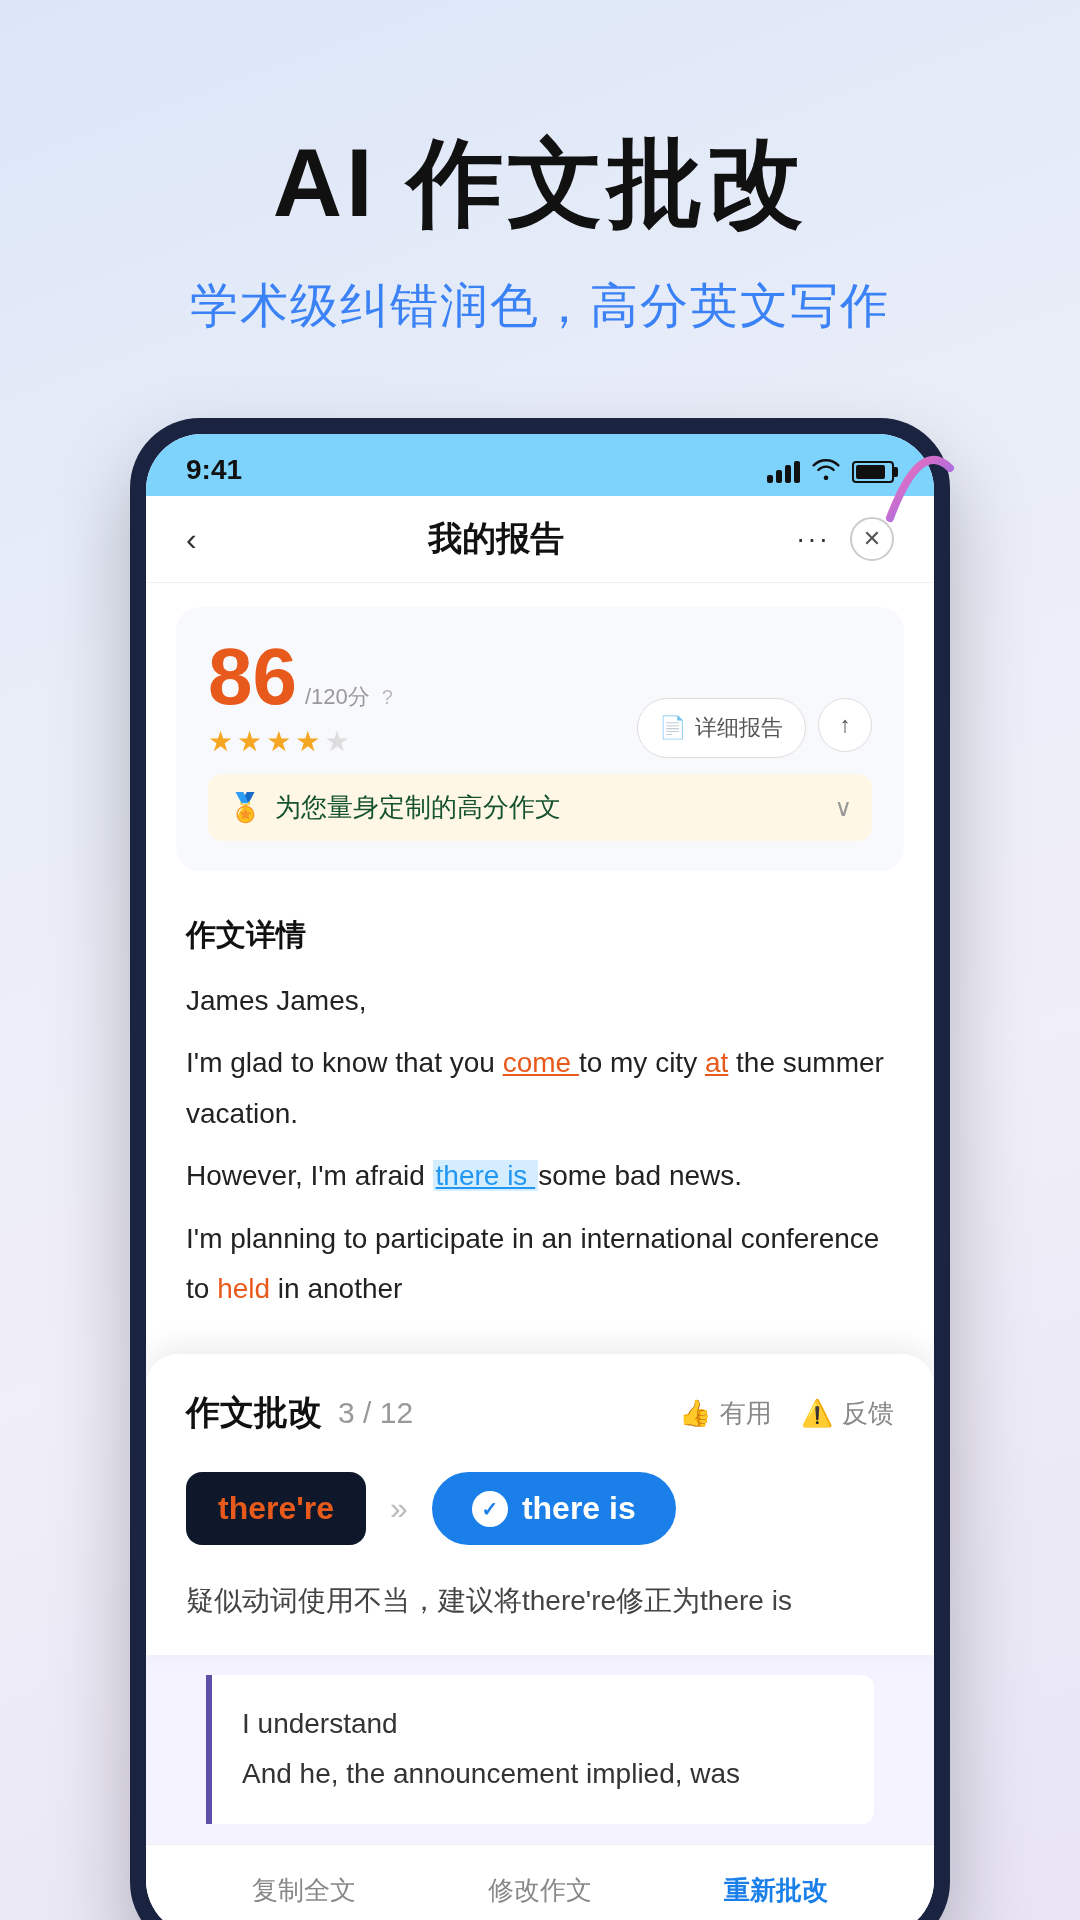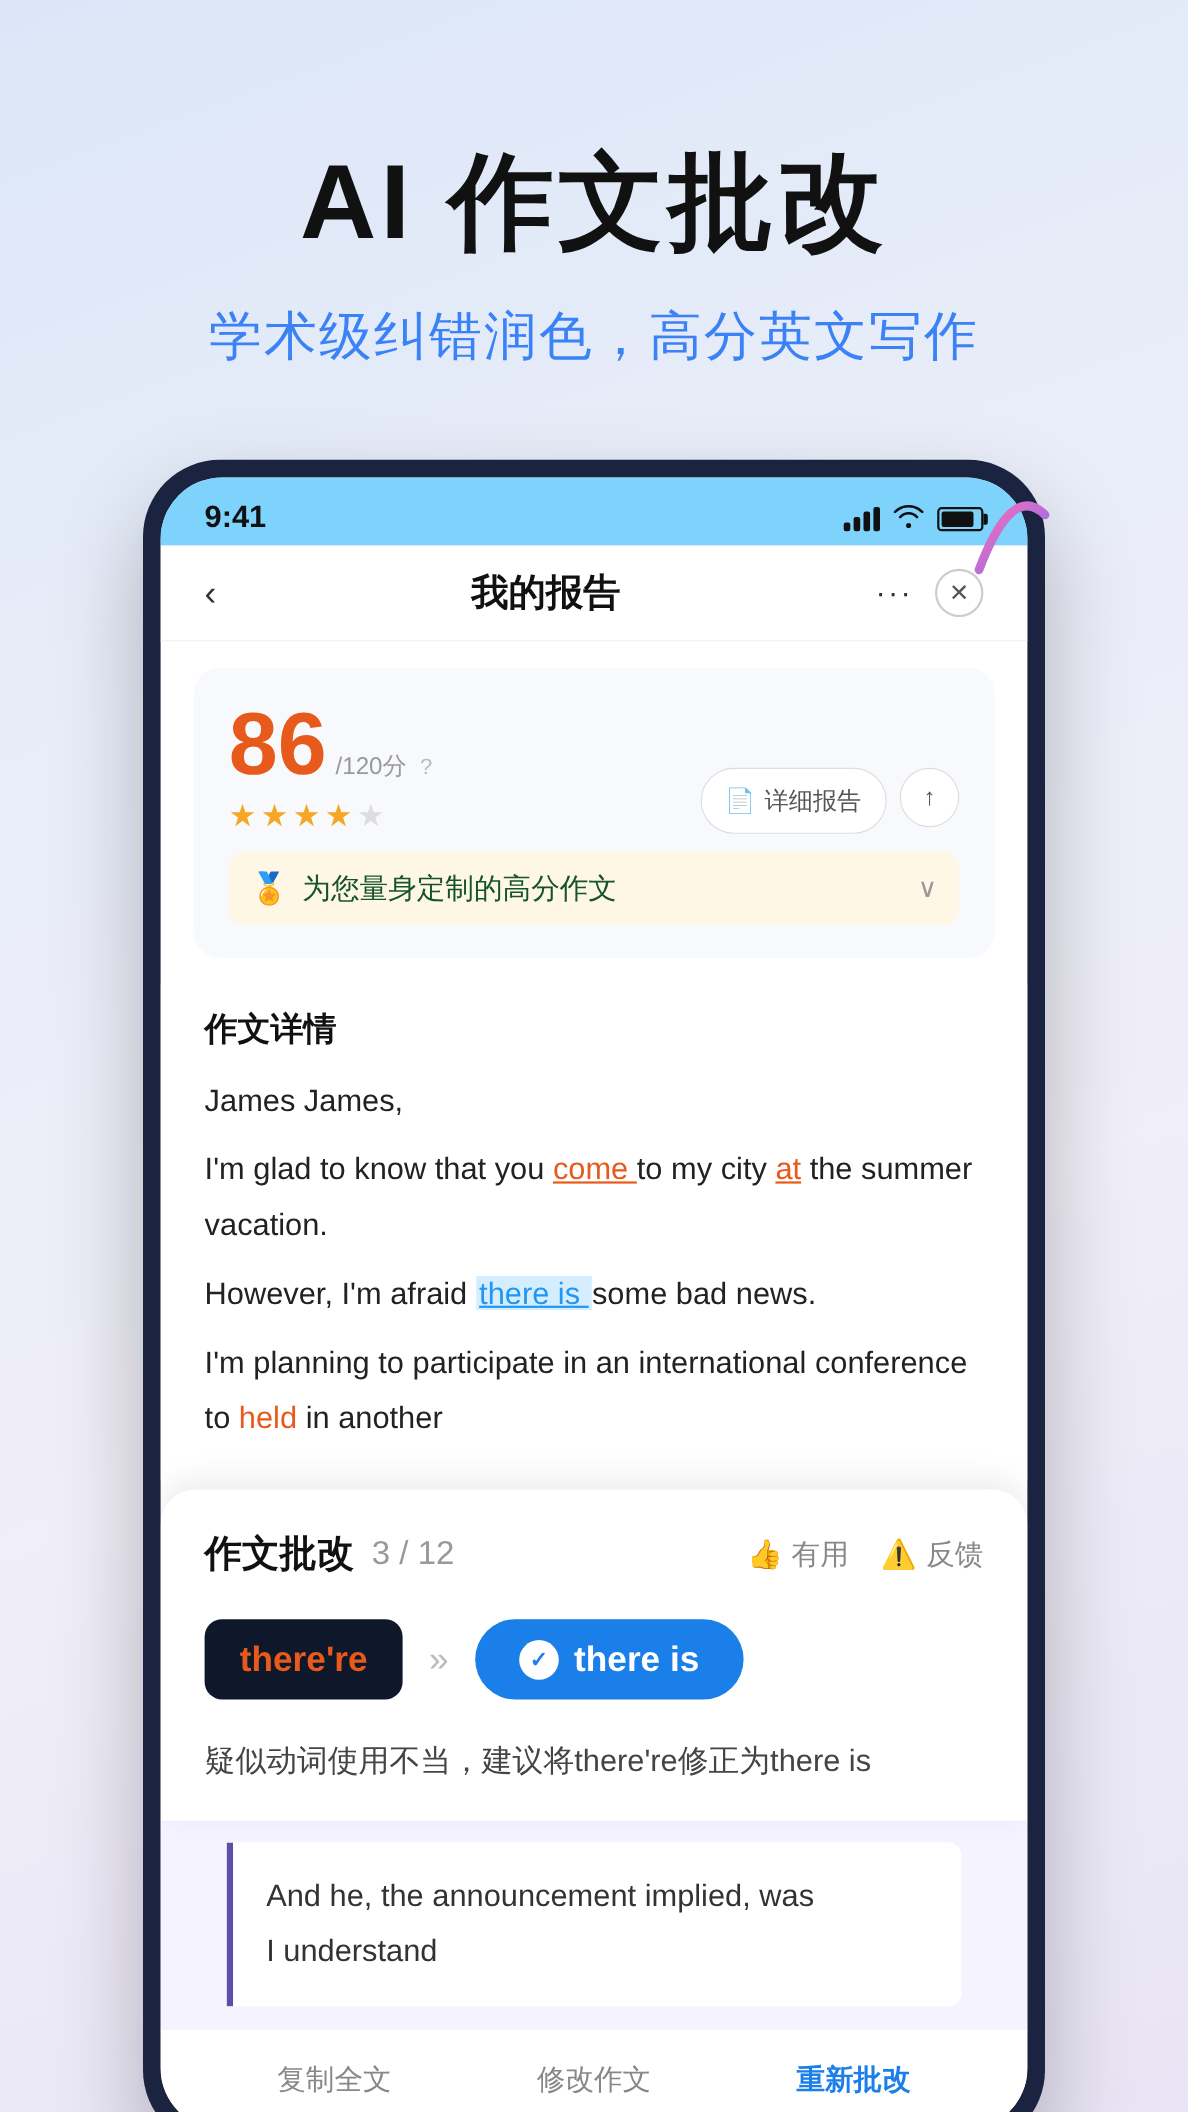--- a/index.html
+++ b/index.html
@@ -621,22 +621,22 @@
               <div class="check-circle">✓</div>
               <span>there is</span>
             </div>
           </div>
 
           <div class="suggestion-explanation">疑似动词使用不当，建议将there're修正为there is</div>
         </div>
 
         <div style="padding: 20px 30px; background: #f5f3ff;">
           <div class="bottom-excerpt">
+            <div class="excerpt-line">I understand</div>
             <div class="excerpt-line">And he, the announcement implied, was</div>
-            <div class="excerpt-line">I understand</div>
           </div>
         </div>
 
         <div class="bottom-toolbar">
           <span class="toolbar-btn">复制全文</span>
           <span class="toolbar-btn">修改作文</span>
           <span class="toolbar-btn active">重新批改</span>
         </div>
 
       </div>

